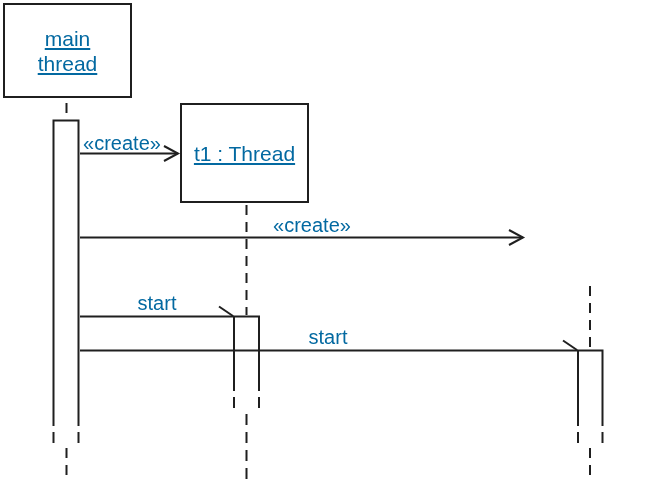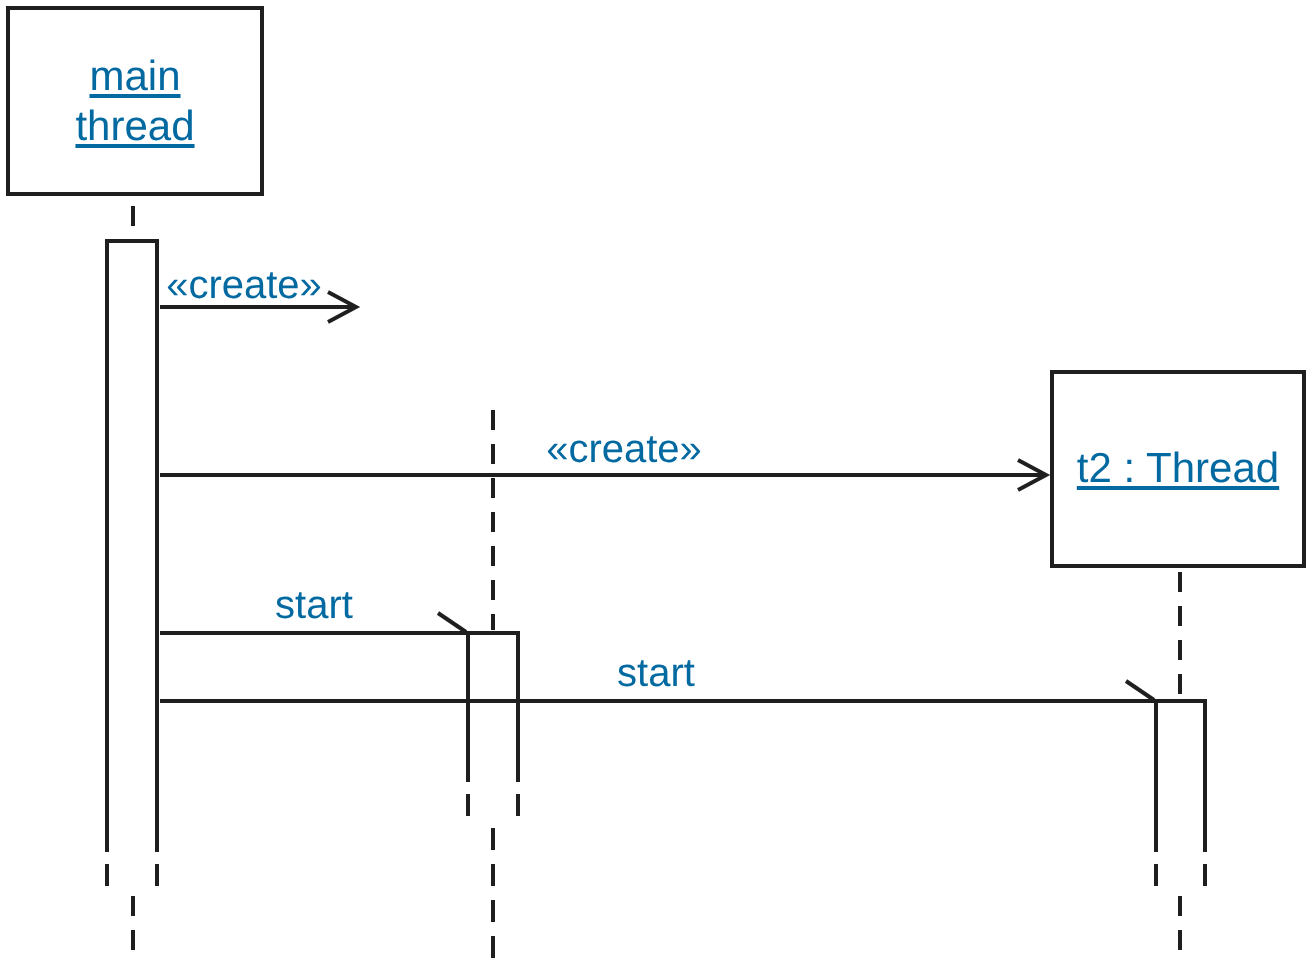--- a/index.html
+++ b/index.html
@@ -83,23 +83,23 @@
     <line x1="578" y1="432" x2="578" y2="443"></line>
     <line x1="602.5" y1="432" x2="602.5" y2="443"></line>
     <line x1="590" y1="448" x2="590" y2="478" stroke-dasharray="10 7"></line>
   </svg>
 
   <div class="obj-box box-main">
     <span>main</span>
     <span>thread</span>
   </div>
 
+  <div class="obj-box box-t1">
+    <span>t1 : Thread</span>
+  </div>
 
-  <div class="obj-box box-t2">
-    <span>t2 : Thread</span>
-  </div>
 
   <div class="msg-label lbl-create1">«create»</div>
   <div class="msg-label lbl-create2">«create»</div>
   <div class="msg-label lbl-start1">start</div>
   <div class="msg-label lbl-start2">start</div>
 
 </div>
 
 </body></html>

